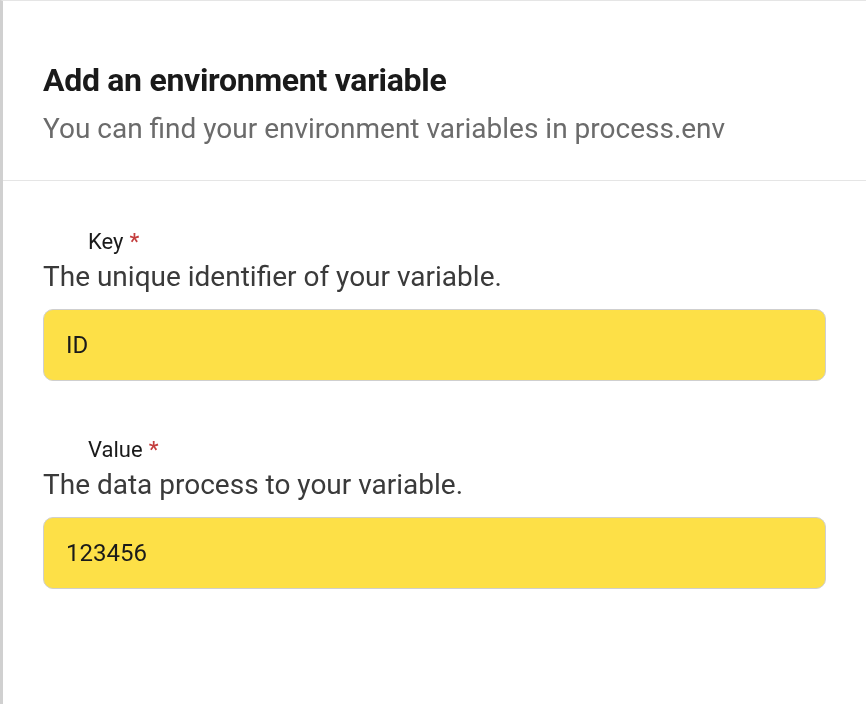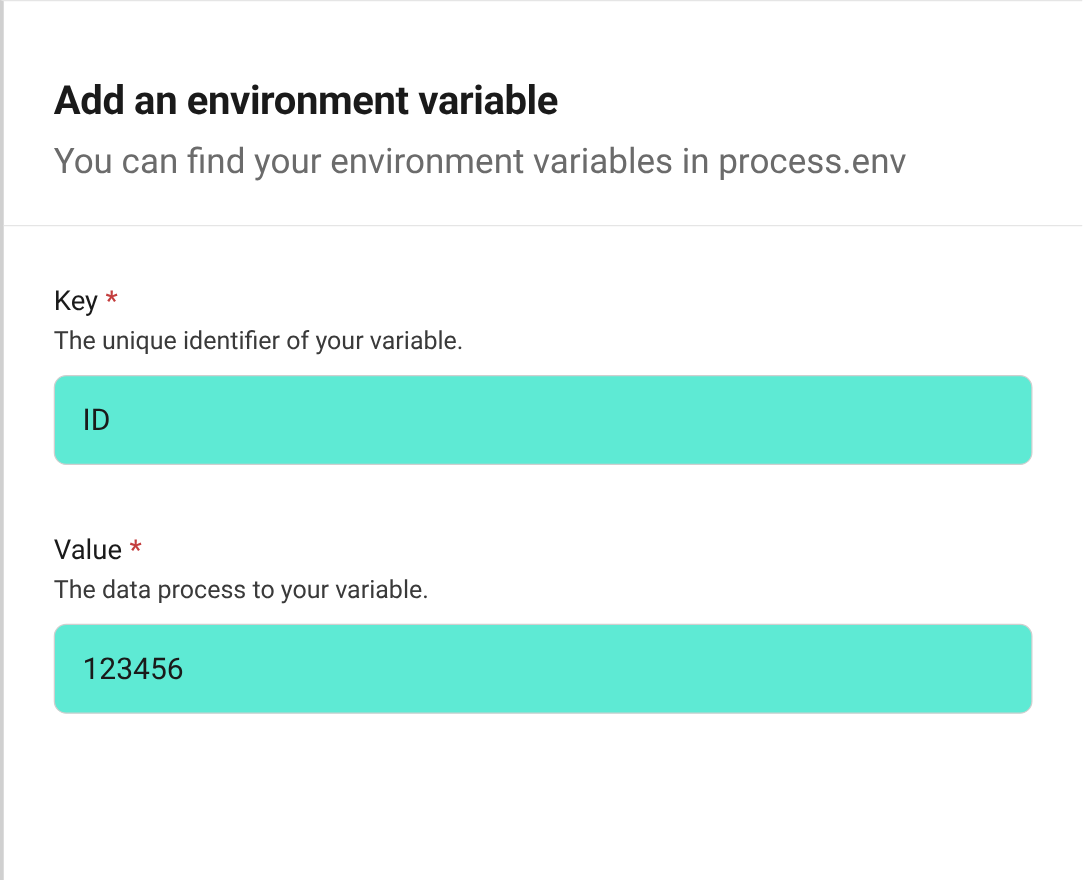--- a/index.html
+++ b/index.html
@@ -40,45 +40,46 @@
       padding: 48px 40px 40px 40px;
     }
     .field-group {
       margin-bottom: 56px;
     }
     .field-label-row {
       display: flex;
       align-items: flex-start;
       gap: 6px;
       margin-bottom: 6px;
+      margin-left: 45px;
     }
     .field-label {
       font-size: 22px;
       font-weight: 400;
       color: #1a1a1a;
     }
     .required-asterisk {
       color: #c43e3e;
       font-size: 22px;
       font-weight: 500;
     }
     .field-description {
-      font-size: 20px;
+      font-size: 28px;
       font-weight: 400;
       color: #3a3a3a;
       margin-bottom: 16px;
     }
     .text-input {
       width: 100%;
       height: 72px;
       padding: 0 22px;
       font-size: 24px;
       font-family: inherit;
       color: #1a1a1a;
-      background: #5eead4;
+      background: #fde047;
       border: 1px solid #cfcfcf;
       border-radius: 10px;
       outline: none;
     }
   </style>
 </head>
 <body>
 
 <div class="container">
   <div class="header">

